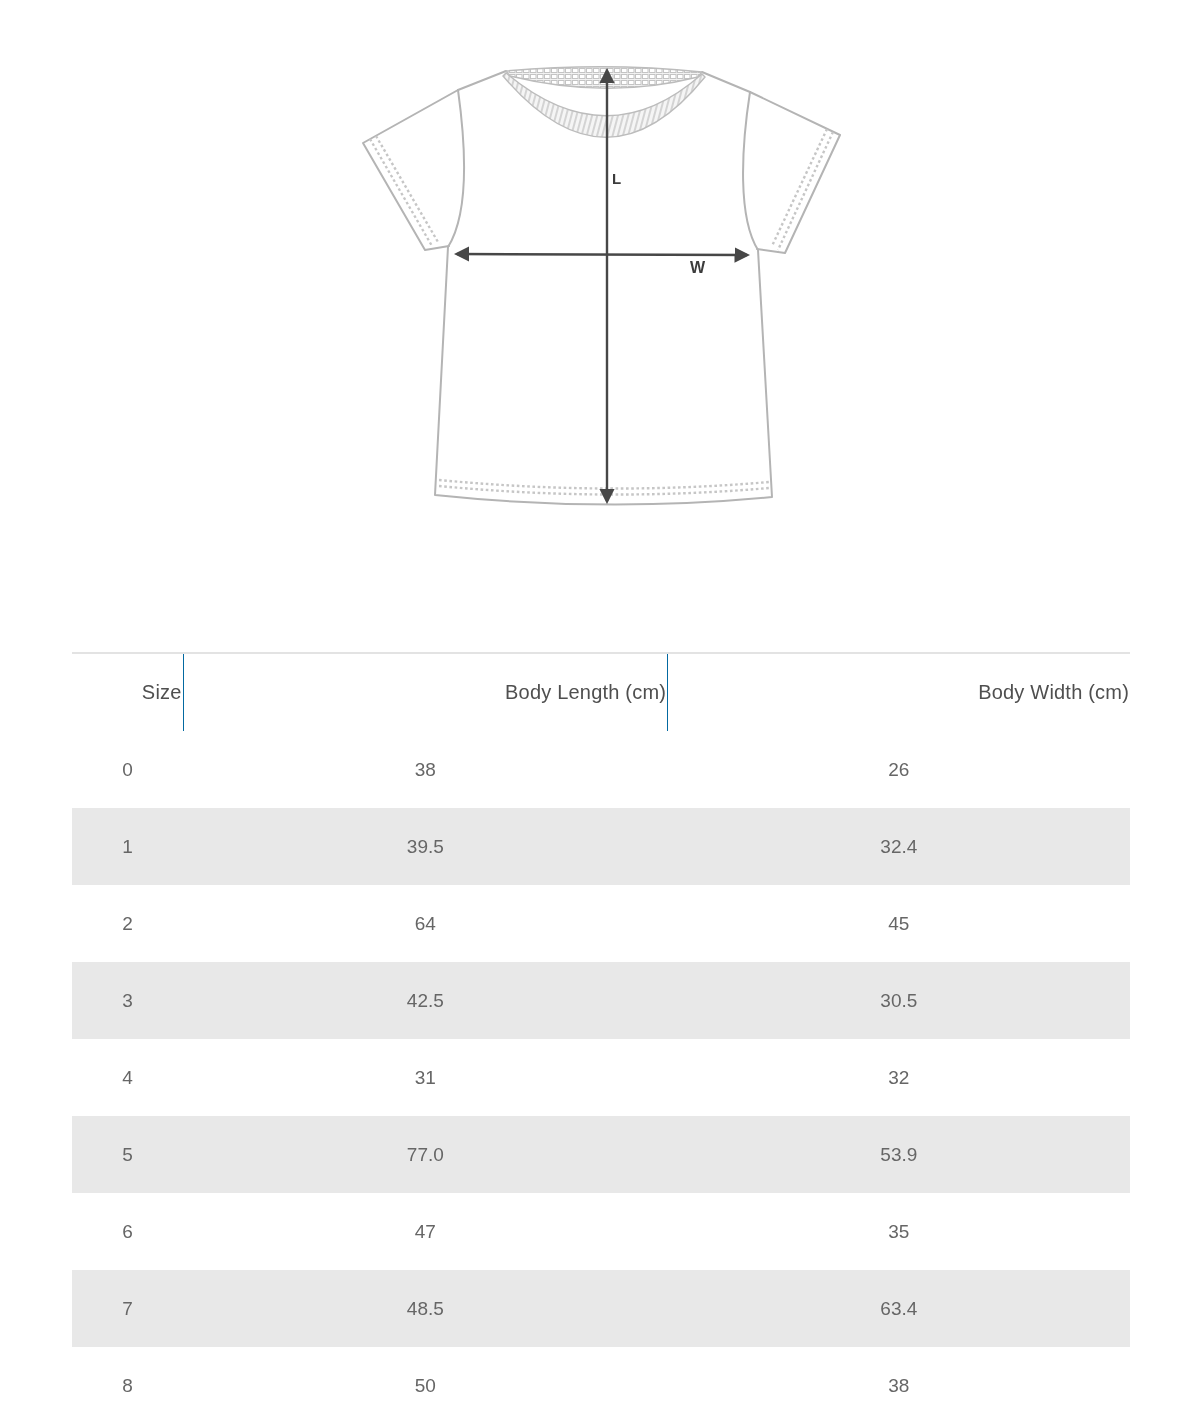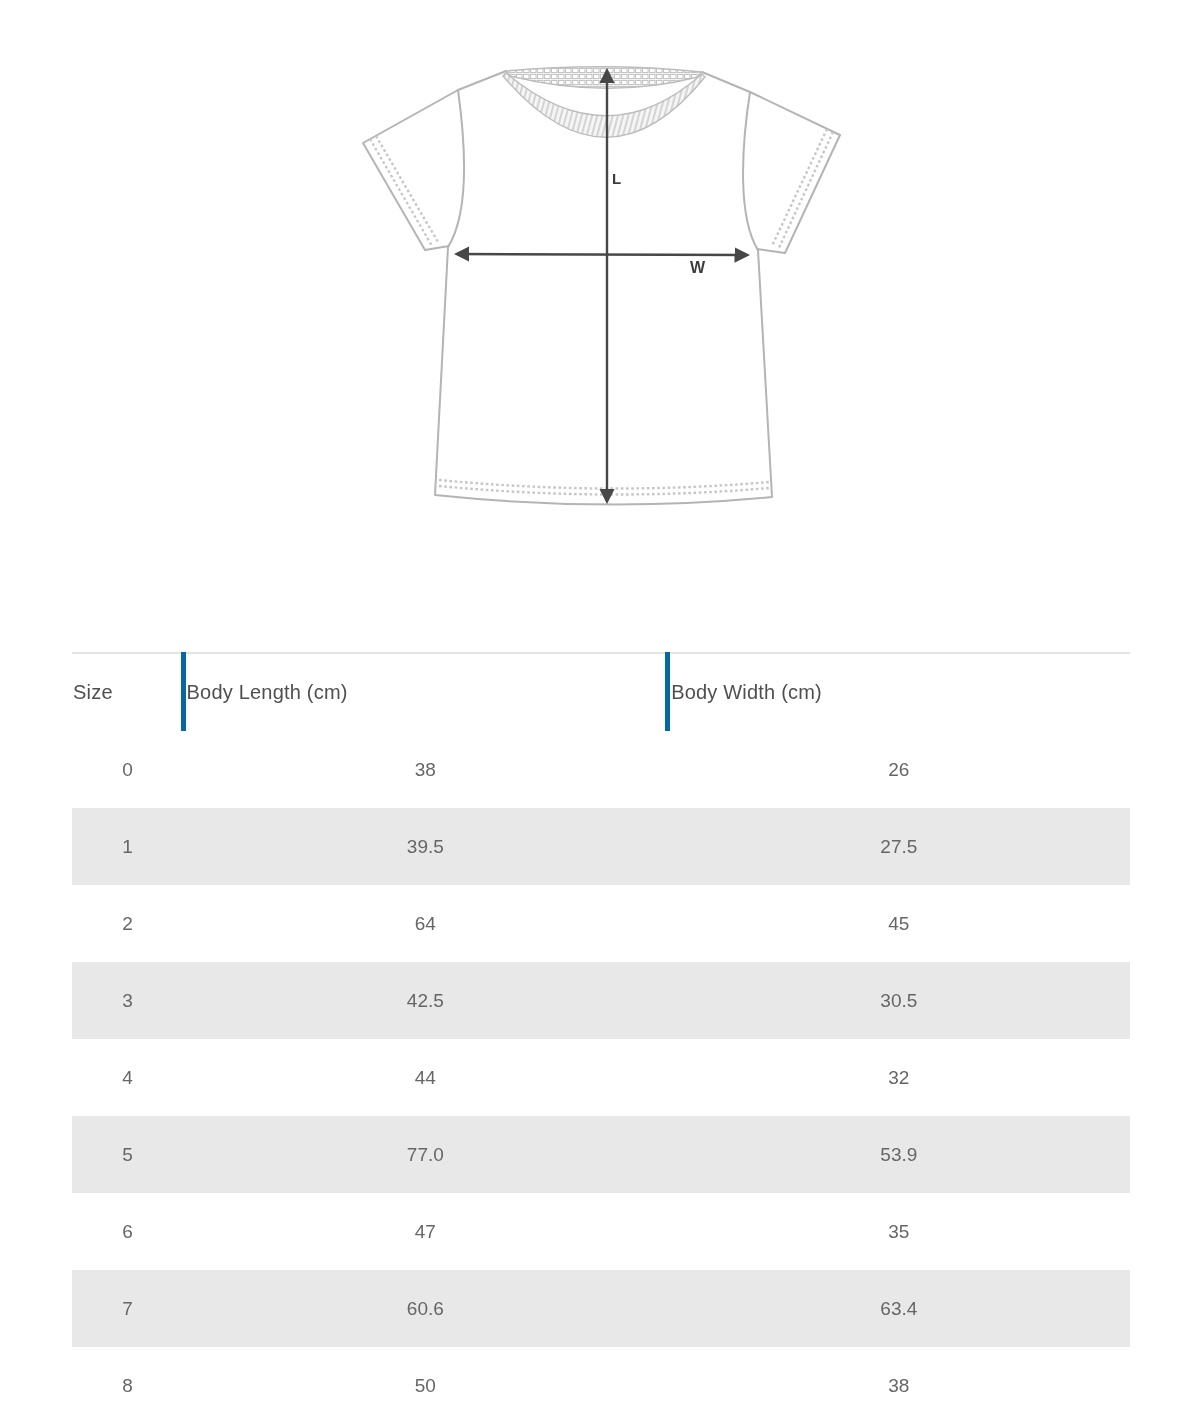--- a/index.html
+++ b/index.html
@@ -41,26 +41,26 @@
   col.c-width  { width: 43.7%; }
 
   thead tr {
     height: 78px;
   }
   th {
     border-top: 2px solid #e3e3e3;
     font-size: 20px;
     font-weight: 400;
     color: #4f4f4f;
-    text-align: left;
+    text-align: right;
     vertical-align: middle;
     letter-spacing: 0.2px;
   }
   th + th {
-    border-left: 5px solid #0369a1;
+    border-left: 1px solid #0369a1;
   }
   tbody tr {
     height: 77px;
   }
   tbody tr:nth-child(even) {
     background: #e8e8e8;
   }
   td {
     font-size: 19px;
     font-weight: 400;
@@ -141,56 +141,56 @@
     <tbody id="chart-body">
   <tr>
     <td>0</td>
     <td>38</td>
     <td>26</td>
   </tr>
 
   <tr>
     <td>1</td>
     <td>39.5</td>
-    <td>27.5</td>
+    <td>32.4</td>
   </tr>
 
   <tr>
     <td>2</td>
     <td>64</td>
     <td>45</td>
   </tr>
 
   <tr>
     <td>3</td>
     <td>42.5</td>
     <td>30.5</td>
   </tr>
 
   <tr>
     <td>4</td>
-    <td>44</td>
+    <td>31</td>
     <td>32</td>
   </tr>
 
   <tr>
     <td>5</td>
     <td>77.0</td>
     <td>53.9</td>
   </tr>
 
   <tr>
     <td>6</td>
     <td>47</td>
     <td>35</td>
   </tr>
 
   <tr>
     <td>7</td>
-    <td>60.6</td>
+    <td>48.5</td>
     <td>63.4</td>
   </tr>
 
   <tr>
     <td>8</td>
     <td>50</td>
     <td>38</td>
   </tr>
 </tbody>
   </table>

